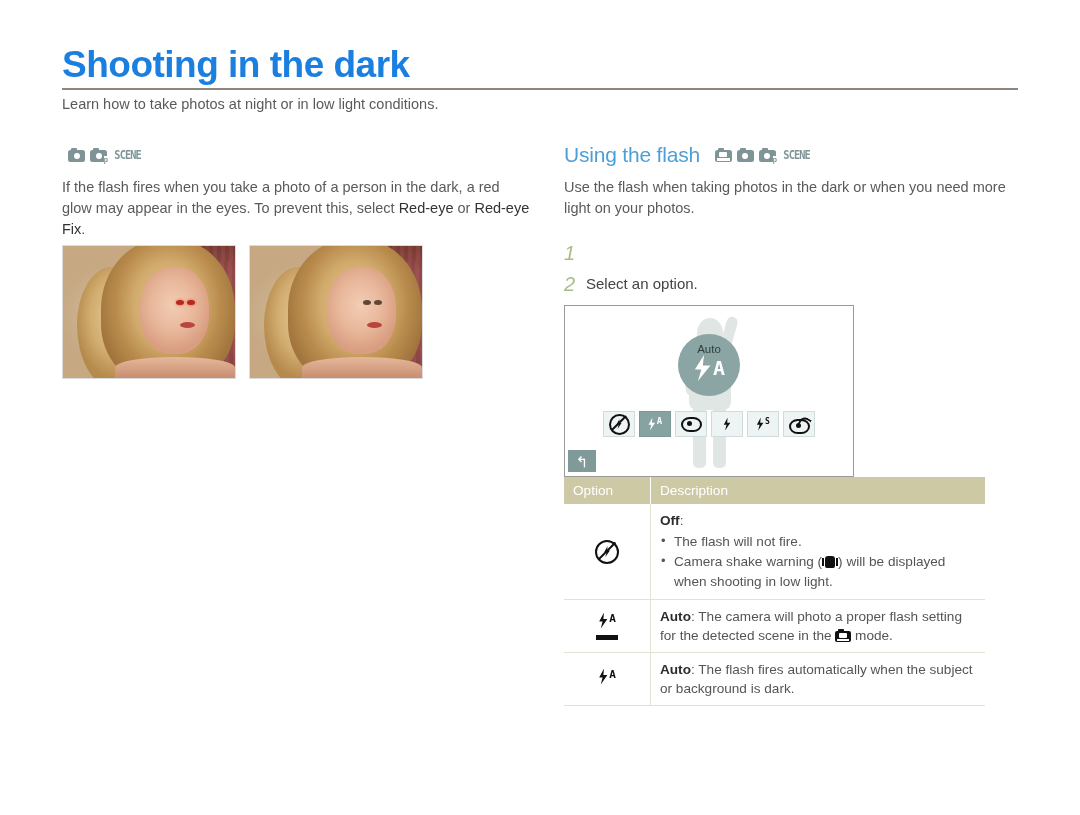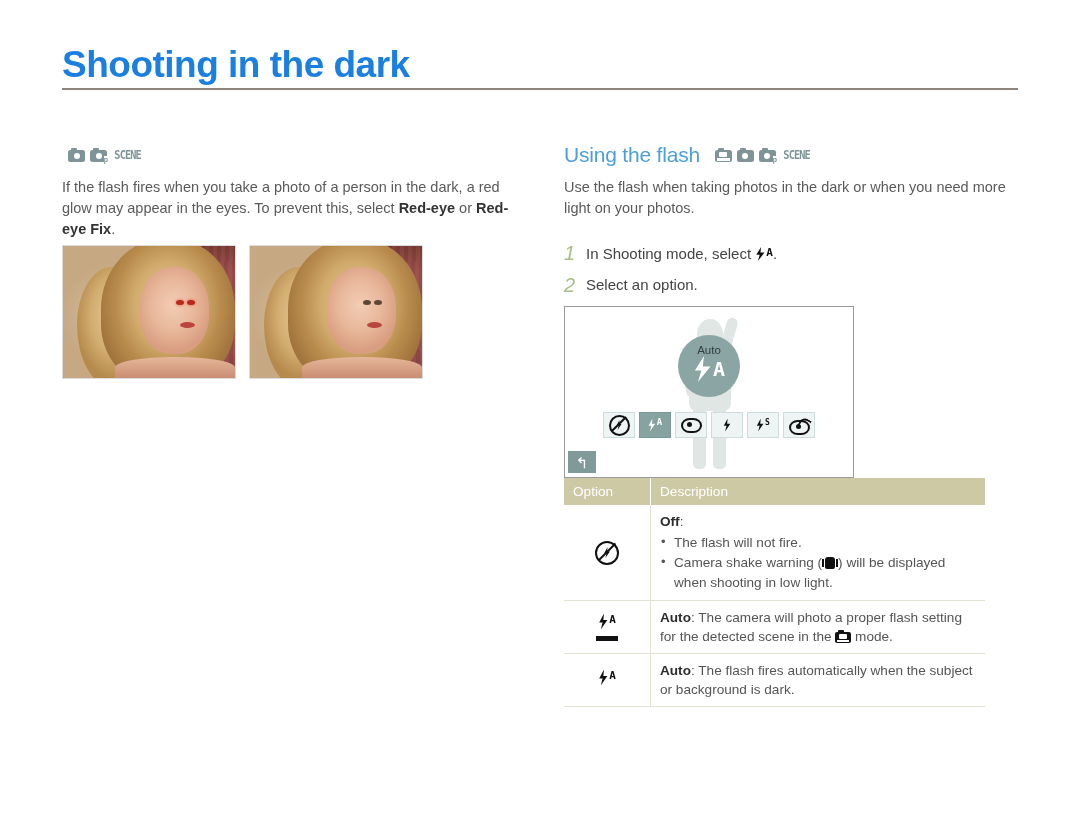--- a/index.html
+++ b/index.html
@@ -72,21 +72,21 @@
   }
   .ico-scene{
     font-size:12px;font-weight:bold;color:#7e9496;letter-spacing:-1px;
     font-family:"DejaVu Sans Mono",monospace;transform:scaleX(0.85);
     display:inline-block;
   }
 
   .body-text{
     font-size:14.5px;line-height:21px;color:#5a5a5a;margin-top:9px;
   }
-  .body-text b{color:#333;font-weight:bold;}
+  .body-text b{color:#333;font-weight:normal;}
 
   
   .photos{position:absolute;left:62px;top:245px;display:flex;gap:13px;}
   .photo{
     width:172px;height:132px;border:1px solid #dcdcdc;overflow:hidden;position:relative;
   }
   .ph-inner{position:absolute;left:0;top:0;width:100%;height:100%;}
   
   .bg-wall{
     position:absolute;inset:0;
@@ -282,20 +282,21 @@
   }
   .footer .pg{font-size:17px;color:#3a3a3a;margin-left:5px;vertical-align:-1px;}
 </style>
 </head>
 <body>
 
 <div class="page">
 
   <div class="title">Shooting in the dark</div>
   <div class="title-rule"></div>
+  <div class="subtitle">Learn how to take photos at night or in low light conditions.</div>
 
   <div class="col-left">
     <div class="sec-head">
       <span class="modes">
         <span class="ico-cam">
             <b></b>
             <i></i>
           </span>
         <span class="ico-cam">
             <b></b>
@@ -360,23 +361,20 @@
             <span class="sub">p</span>
           </span>
         <span class="ico-scene">SCENE</span>
       </span>
     </div>
     <div class="body-text">Use the flash when taking photos in the dark or when you need more light on your photos.</div>
 
     <div class="steps">
       <div class="step">
         <div class="step-num">1</div>
-        <div class="step-txt">
-          <span>In Shooting mode, select </span><span class="bolt-wrap"><span class="bolt"></span><span class="bolt-a">A</span></span><span>.</span>
-        </div>
       </div>
       <div class="step">
         <div class="step-num">2</div>
         <div class="step-txt">Select an option.</div>
       </div>
     </div>
 
     <div class="screen">
       <div class="silhouette">
         <div class="sil-arm"></div>

